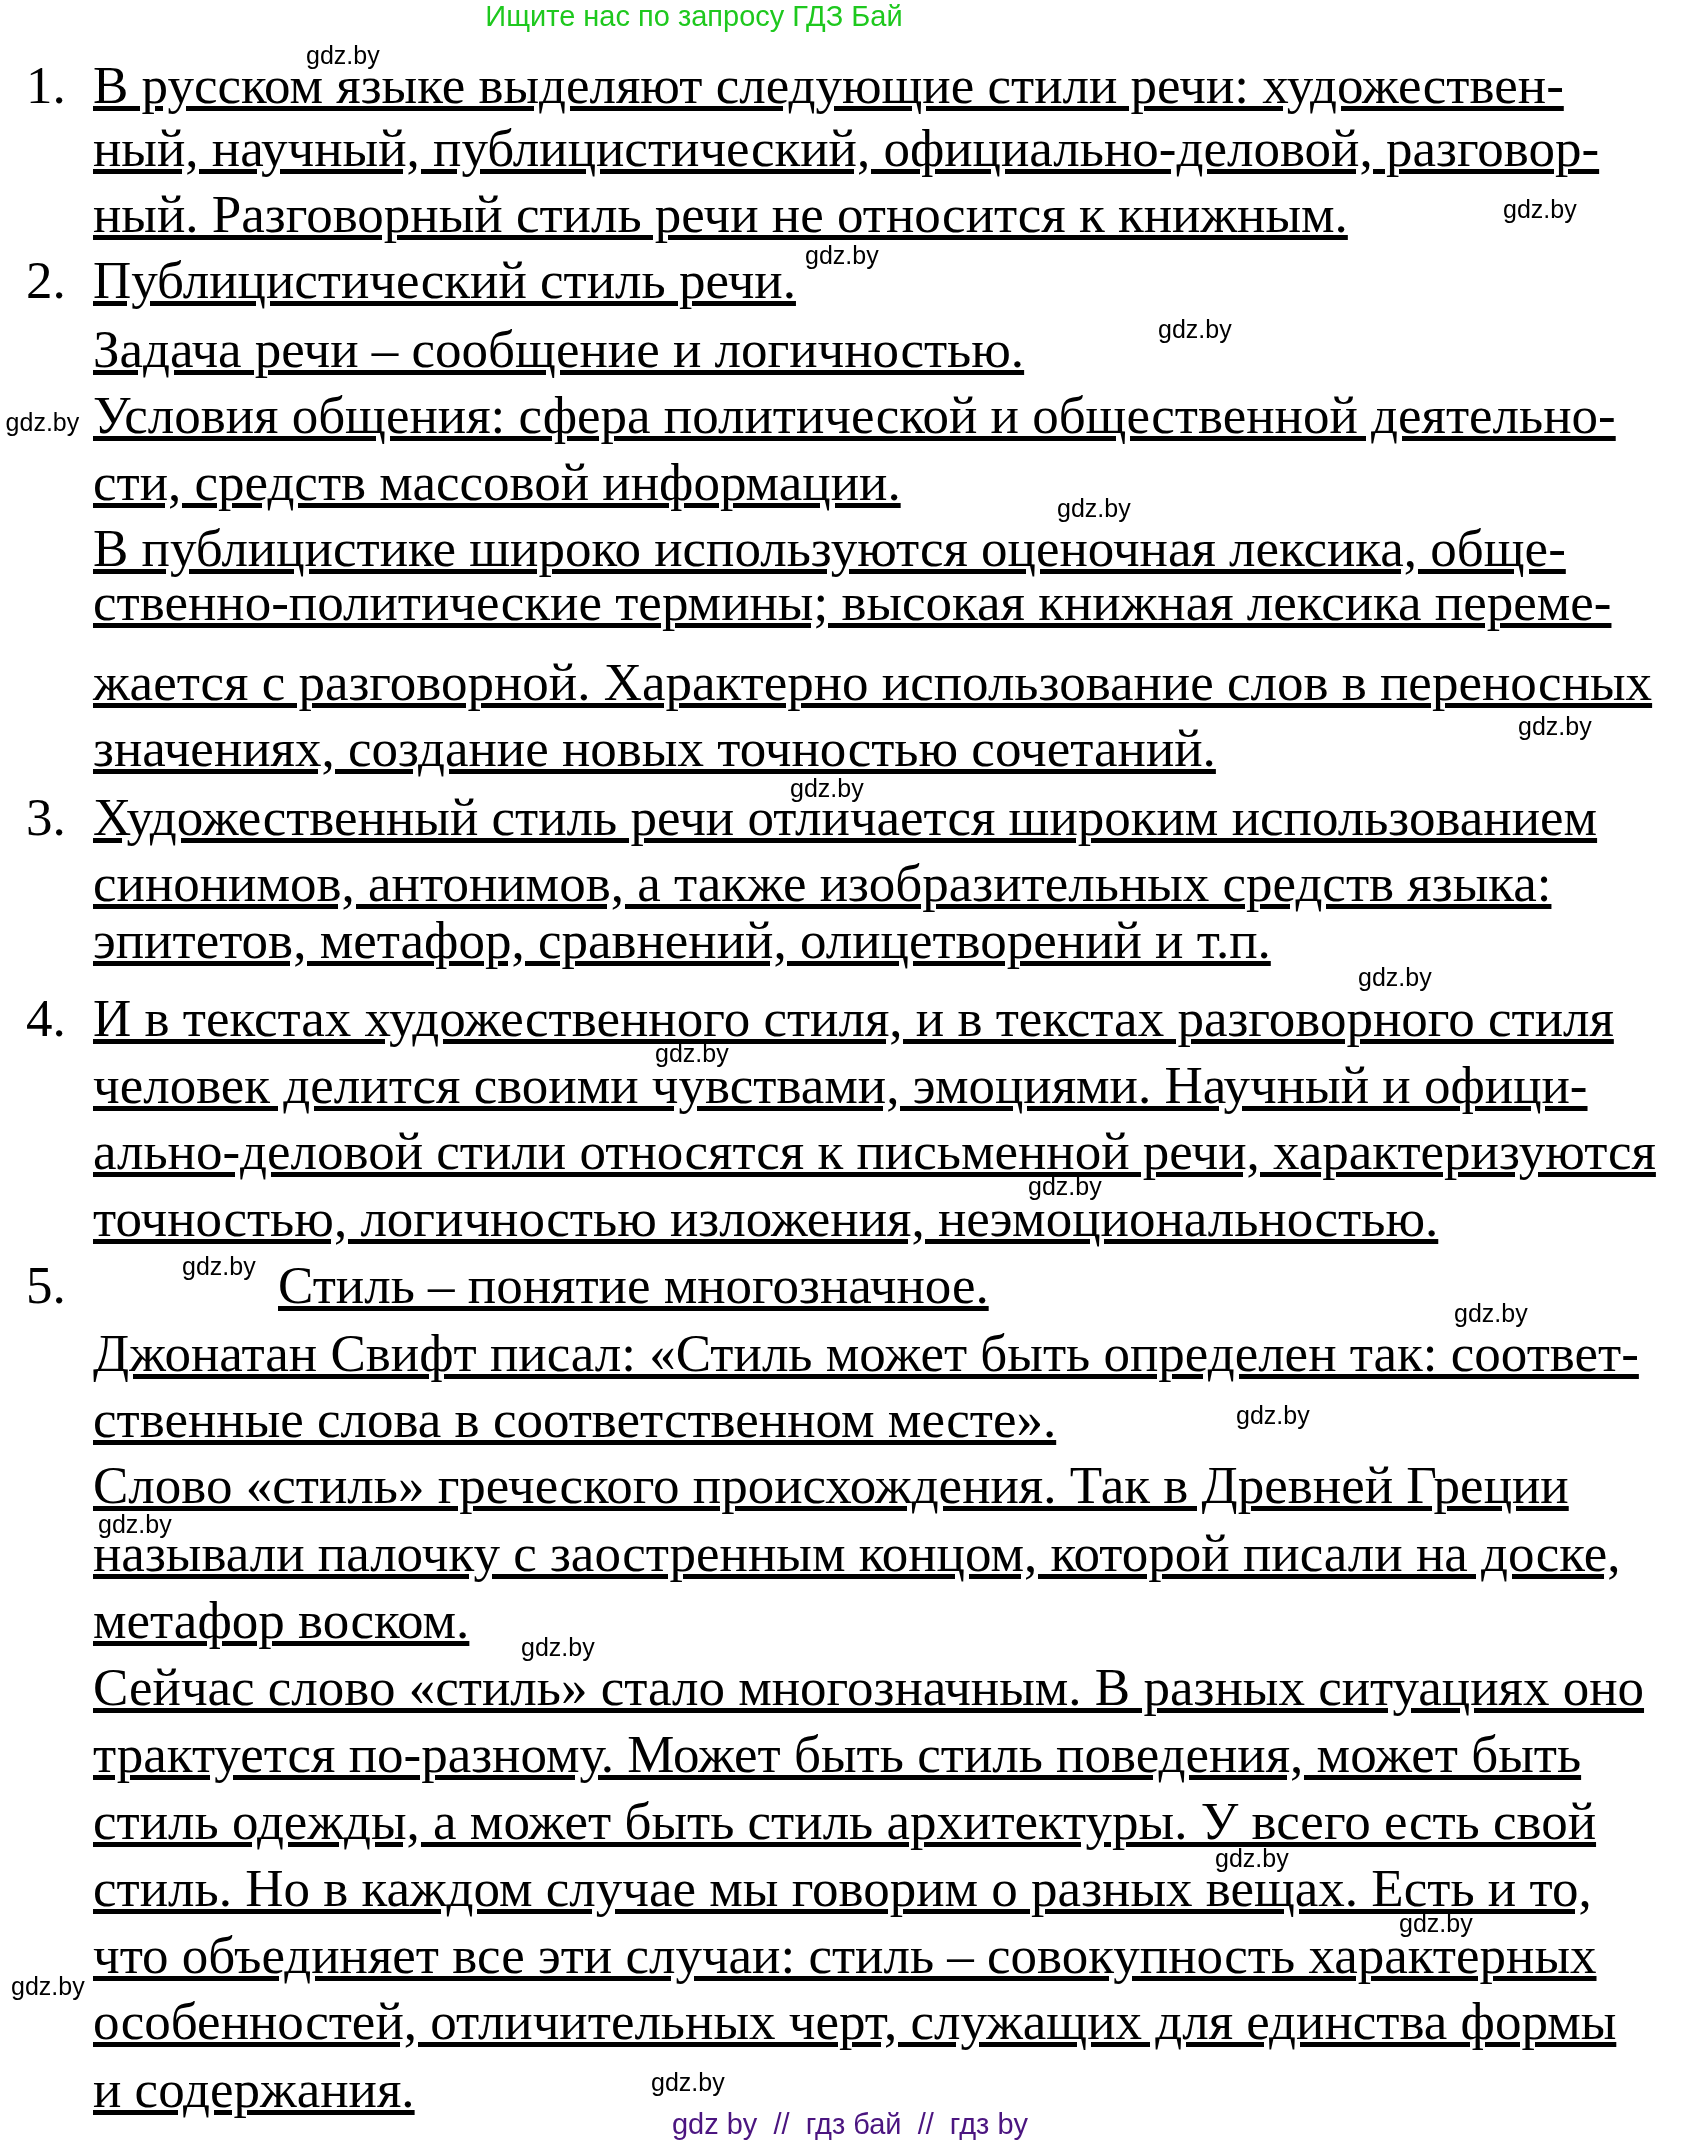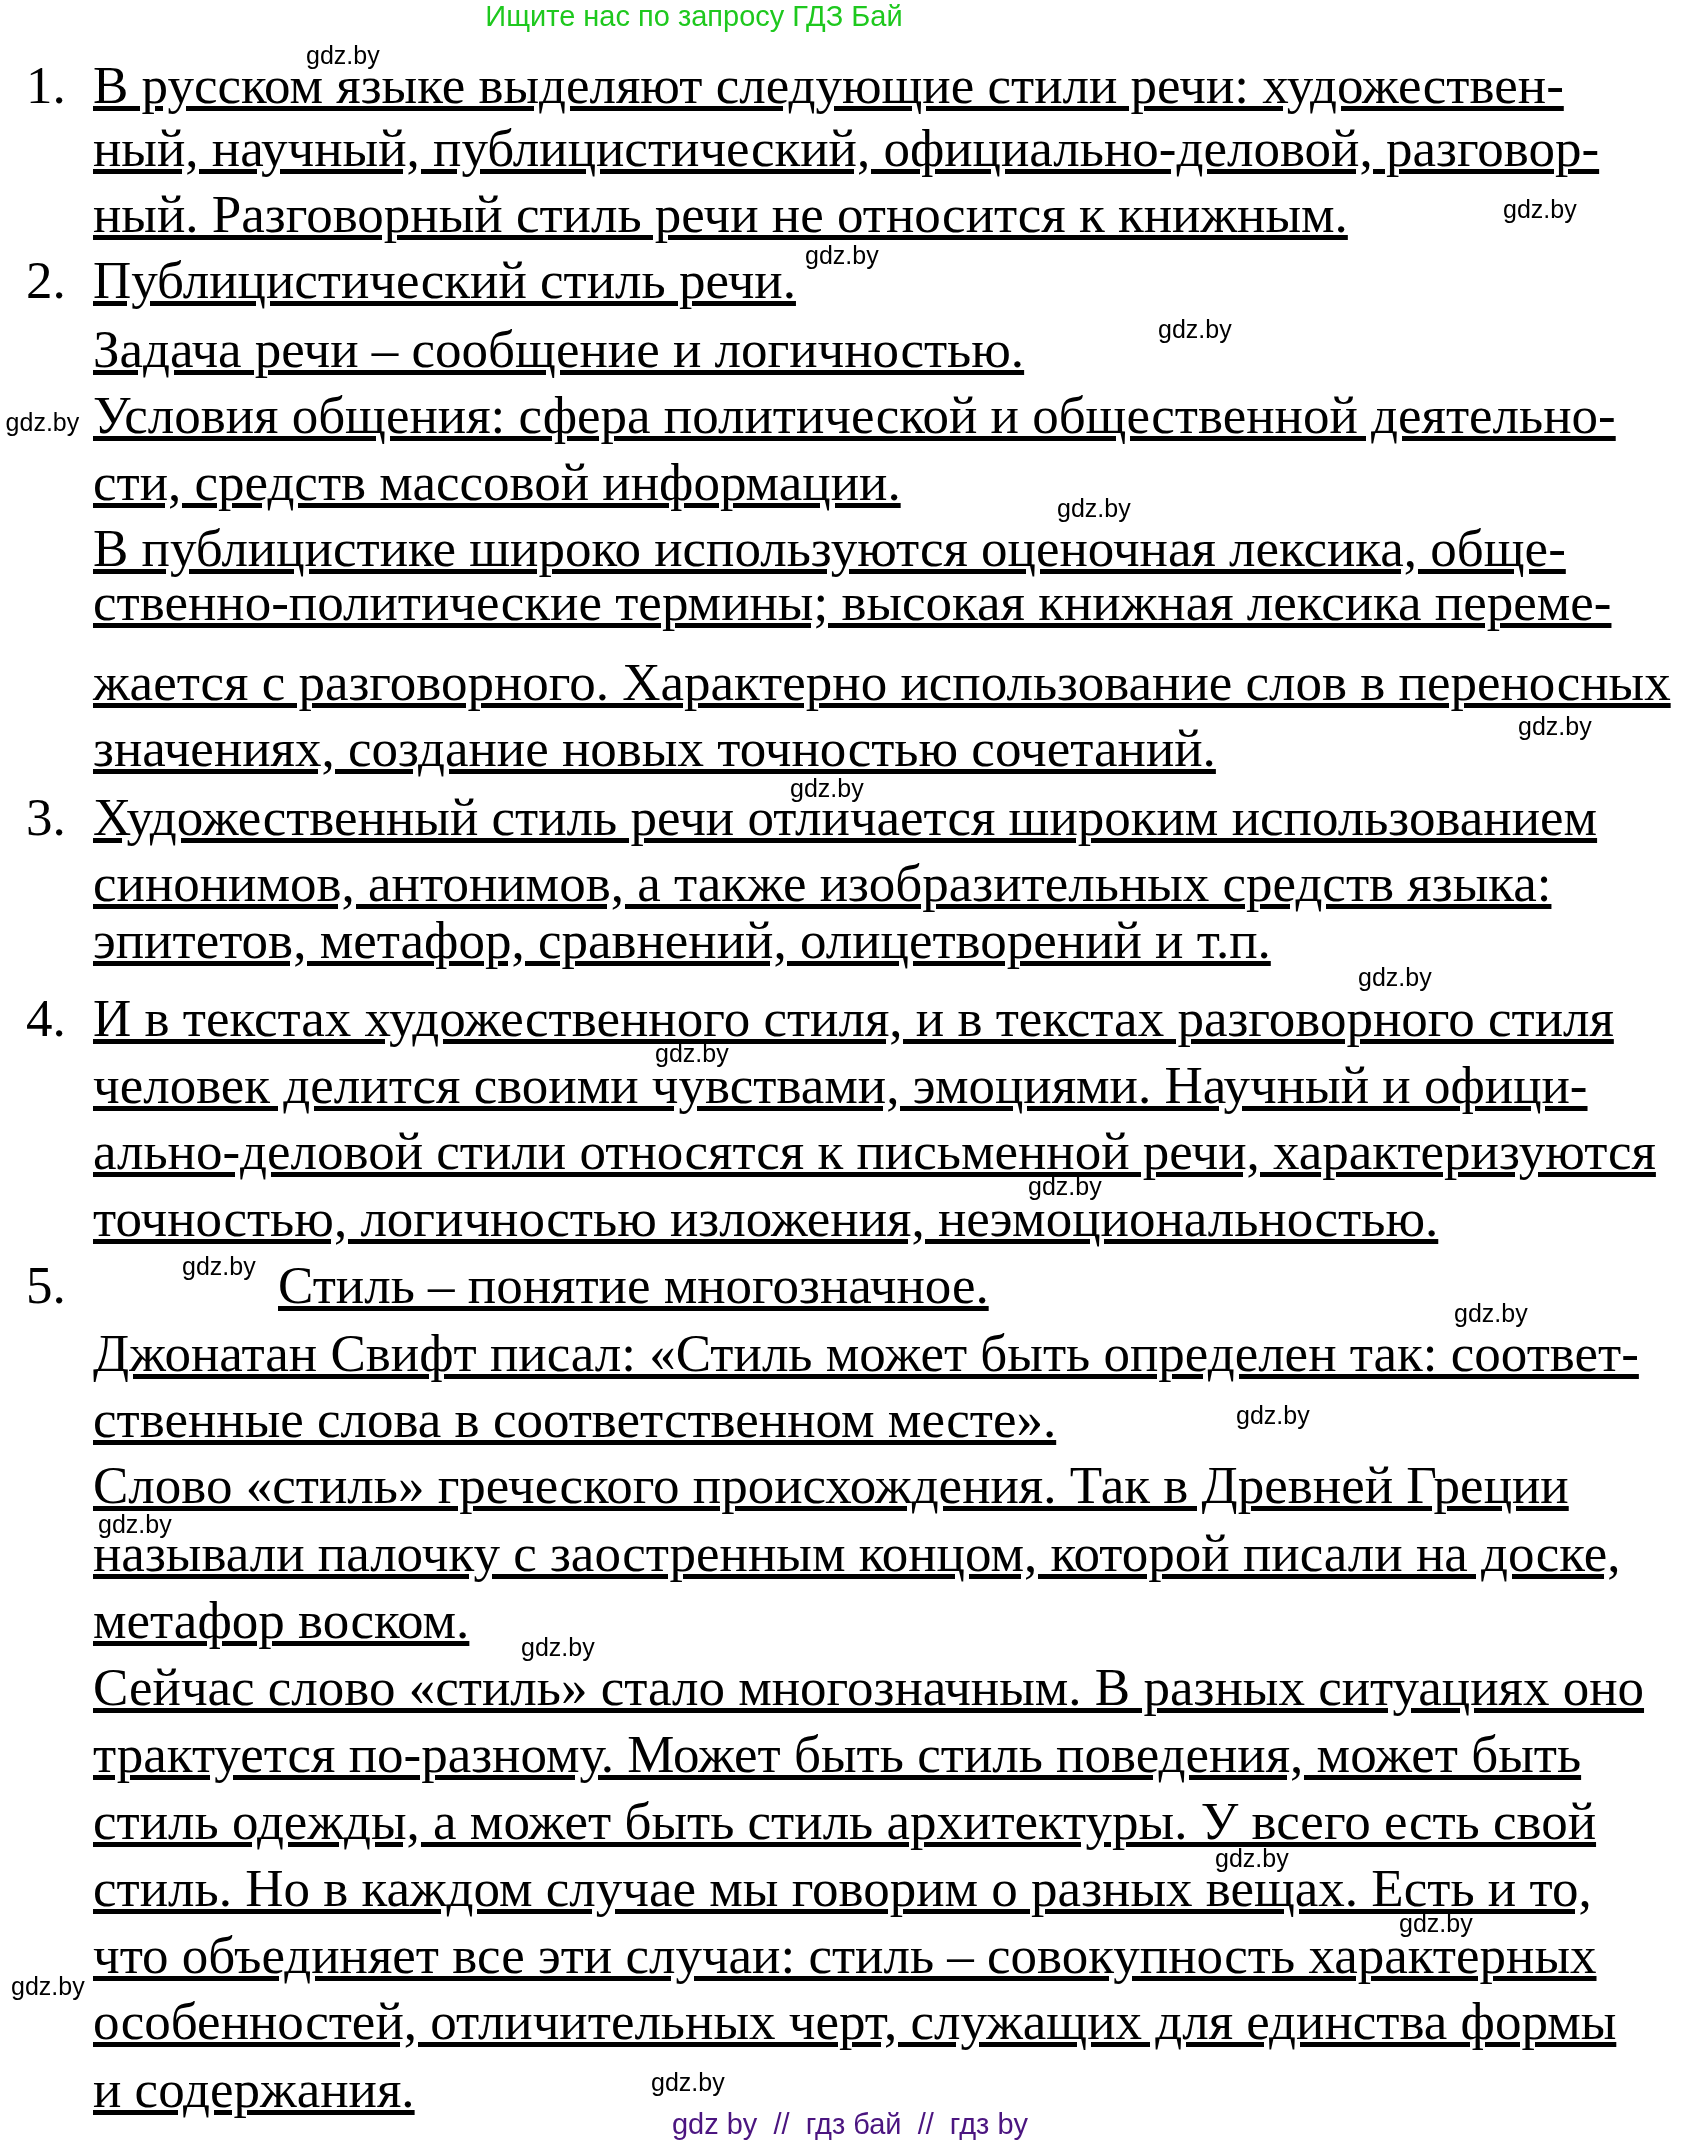--- a/index.html
+++ b/index.html
@@ -25,21 +25,21 @@
   <div class="line" style="top:118px">ный, научный, публицистический, официально-деловой, разговор-</div>
   <div class="line" style="top:184px">ный. Разговорный стиль речи не относится к книжным.</div>
 
   <div class="num" style="top:250px">2.</div>
   <div class="line" style="top:250px">Публицистический стиль речи.</div>
   <div class="line" style="top:319px">Задача речи – сообщение и логичностью.</div>
   <div class="line" style="top:385px">Условия общения: сфера политической и общественной деятельно-</div>
   <div class="line" style="top:452px">сти, средств массовой информации.</div>
   <div class="line" style="top:518px">В публицистике широко используются оценочная лексика, обще-</div>
   <div class="line" style="top:572px">ственно-политические термины; высокая книжная лексика переме-</div>
-  <div class="line" style="top:652px">жается с разговорного. Характерно использование слов в переносных</div>
+  <div class="line" style="top:652px">жается с разговорной. Характерно использование слов в переносных</div>
   <div class="line" style="top:718px">значениях, создание новых точностью сочетаний.</div>
 
   <div class="num" style="top:787px">3.</div>
   <div class="line" style="top:787px">Художественный стиль речи отличается широким использованием</div>
   <div class="line" style="top:853px">синонимов, антонимов, а также изобразительных средств языка:</div>
   <div class="line" style="top:910px">эпитетов, метафор, сравнений, олицетворений и т.п.</div>
 
   <div class="num" style="top:988px">4.</div>
   <div class="line" style="top:988px">И в текстах художественного стиля, и в текстах разговорного стиля</div>
   <div class="line" style="top:1055px">человек делится своими чувствами, эмоциями. Научный и офици-</div>

